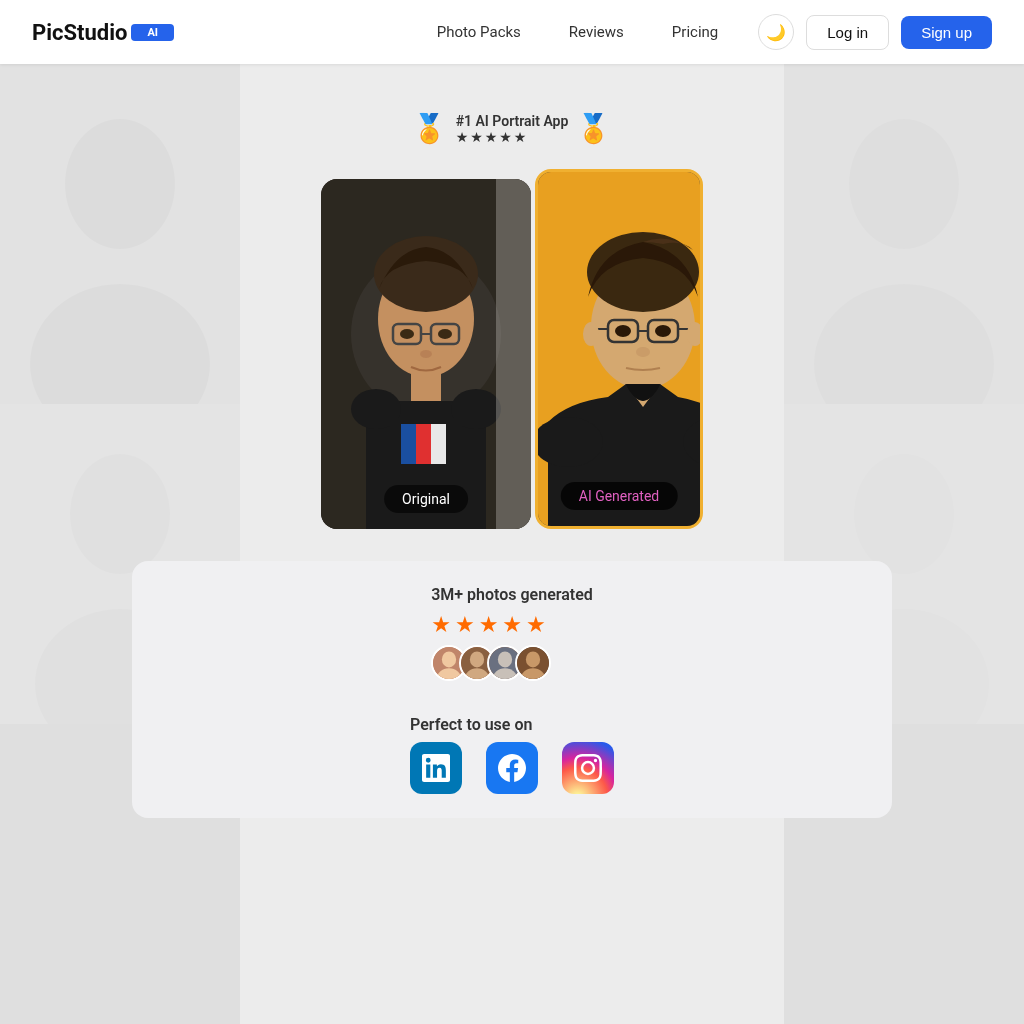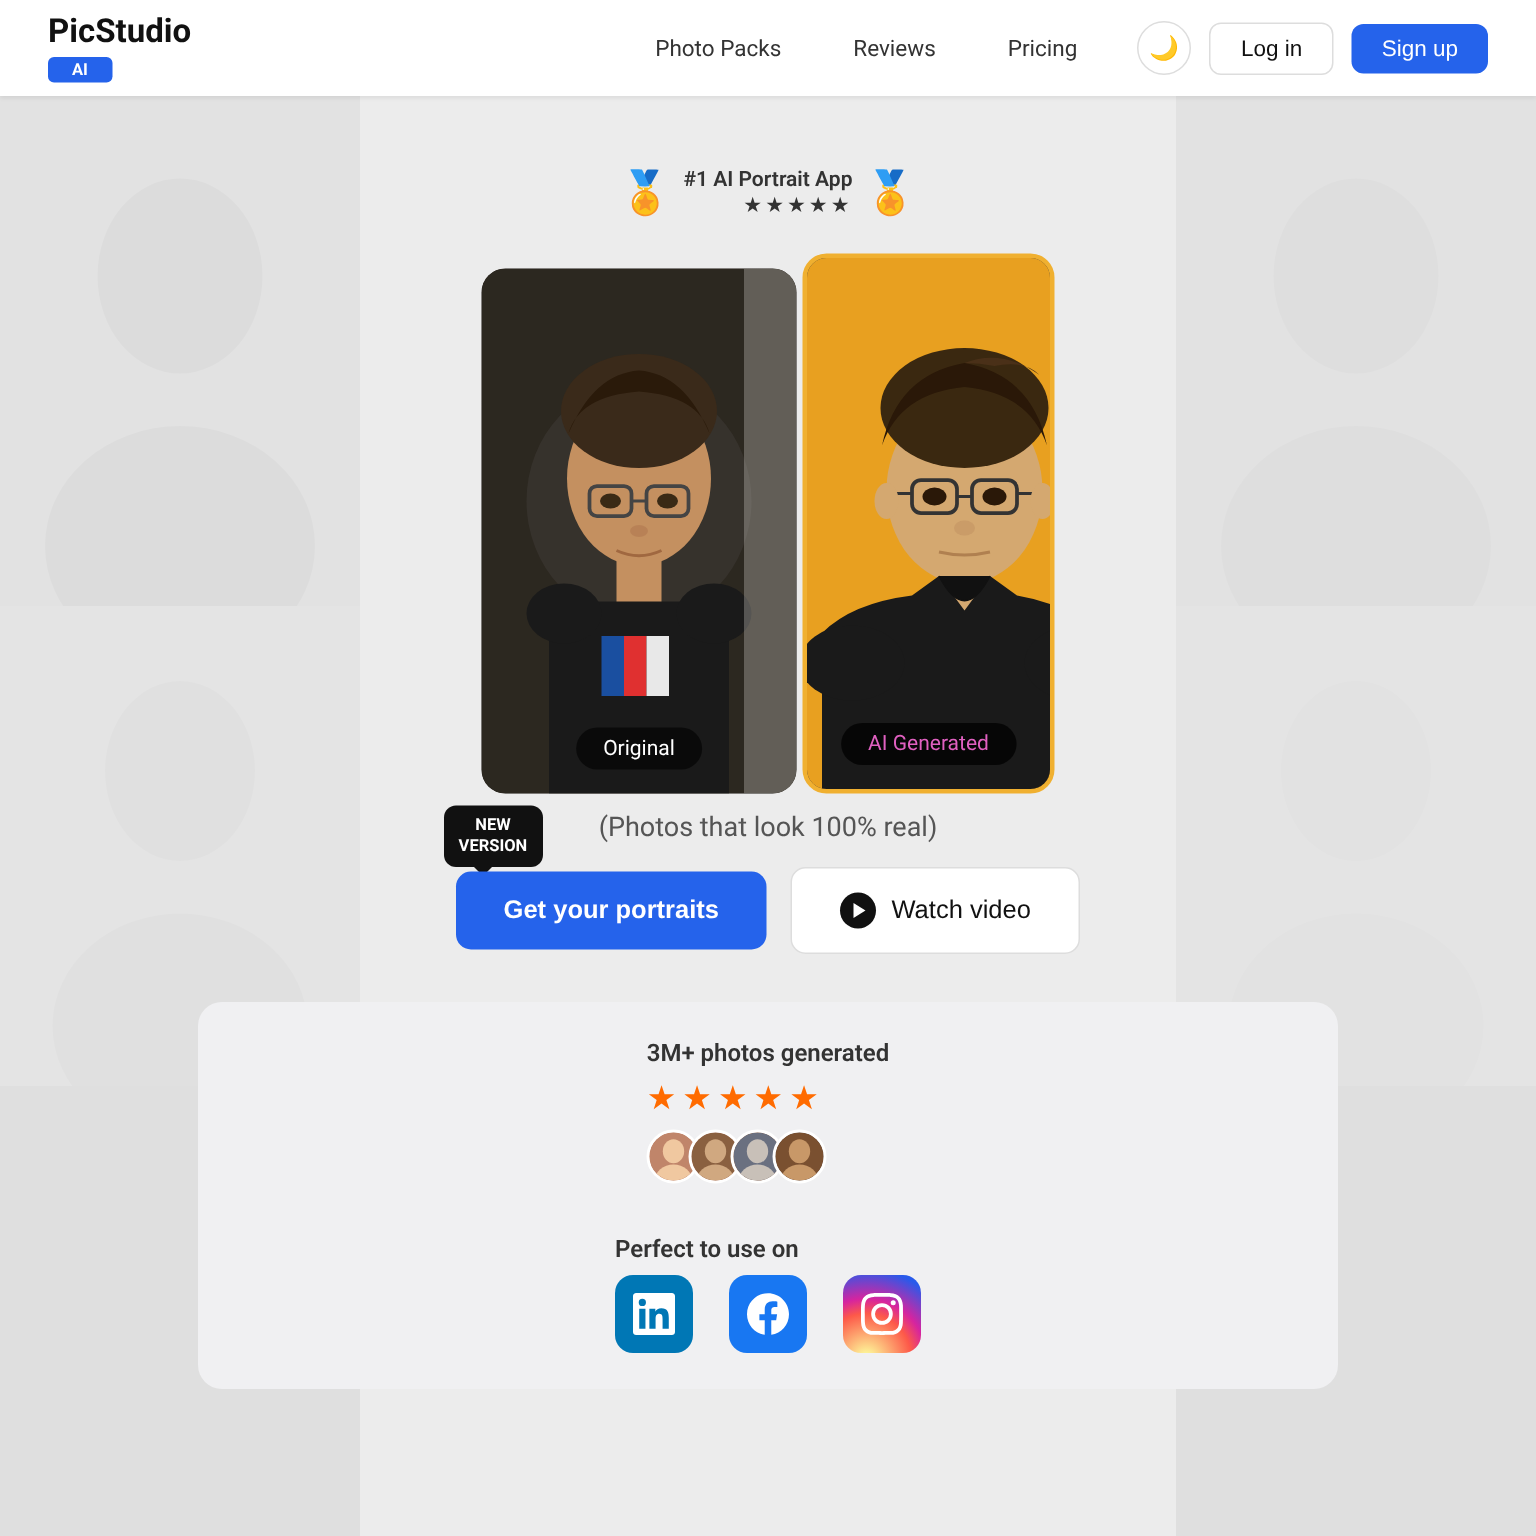--- a/index.html
+++ b/index.html
@@ -17,24 +17,23 @@
       height: 64px;
       display: flex;
       align-items: center;
       padding: 0 32px;
       position: relative;
       z-index: 10;
       box-shadow: 0 1px 3px rgba(0,0,0,0.08);
     }
     .nav-logo {
       display: flex;
-      align-items: flex-start;
+      align-items: center;
       gap: 4px;
       margin-right: auto;
-      flex-direction: column;
     }
     .logo-text {
       font-size: 22px;
       font-weight: 700;
       color: #111;
     }
     .logo-badge {
       background: #2563eb;
       color: white;
       font-size: 11px;
@@ -142,21 +141,21 @@
       align-items: center;
       gap: 8px;
       z-index: 2;
       position: relative;
     }
     .laurel {
       font-size: 28px;
       color: #555;
     }
     .award-text {
-      text-align: right;
+      text-align: left;
     }
     .award-title {
       font-size: 14px;
       font-weight: 600;
       color: #333;
     }
     .award-stars {
       color: #333;
       font-size: 14px;
       letter-spacing: 2px;
@@ -517,37 +516,21 @@
 
         <path d="M88 212 Q105 245 122 212" fill="#111" stroke="#111" stroke-width="1"></path>
 
         <ellipse cx="30" cy="270" rx="35" ry="25" fill="#1a1a1a"></ellipse>
         <ellipse cx="180" cy="270" rx="35" ry="25" fill="#1a1a1a"></ellipse>
       </svg>
       <div class="photo-label photo-label-ai">AI Generated</div>
     </div>
   </div>
 
-  <p class="hero-subheading">(Photos that look 100% real)</p>
-
-  <div class="cta-area">
-    <div style="position:relative;">
-      <div class="new-version-badge">
-        <span>NEW</span><br>
-        <span>VERSION</span>
-      </div>
-      <button class="btn-portraits">Get your portraits</button>
-    </div>
-    <button class="btn-watch">
-      <span class="play-icon">
-        <span class="play-triangle"></span>
-      </span>
-      <span>Watch video</span>
-    </button>
-  </div>
+
 
   <div class="social-proof">
     <div class="proof-left">
       <span class="proof-title">3M+ photos generated</span>
       <div class="proof-stars">
         <span class="star">★</span>
         <span class="star">★</span>
         <span class="star">★</span>
         <span class="star">★</span>
         <span class="star">★</span>

